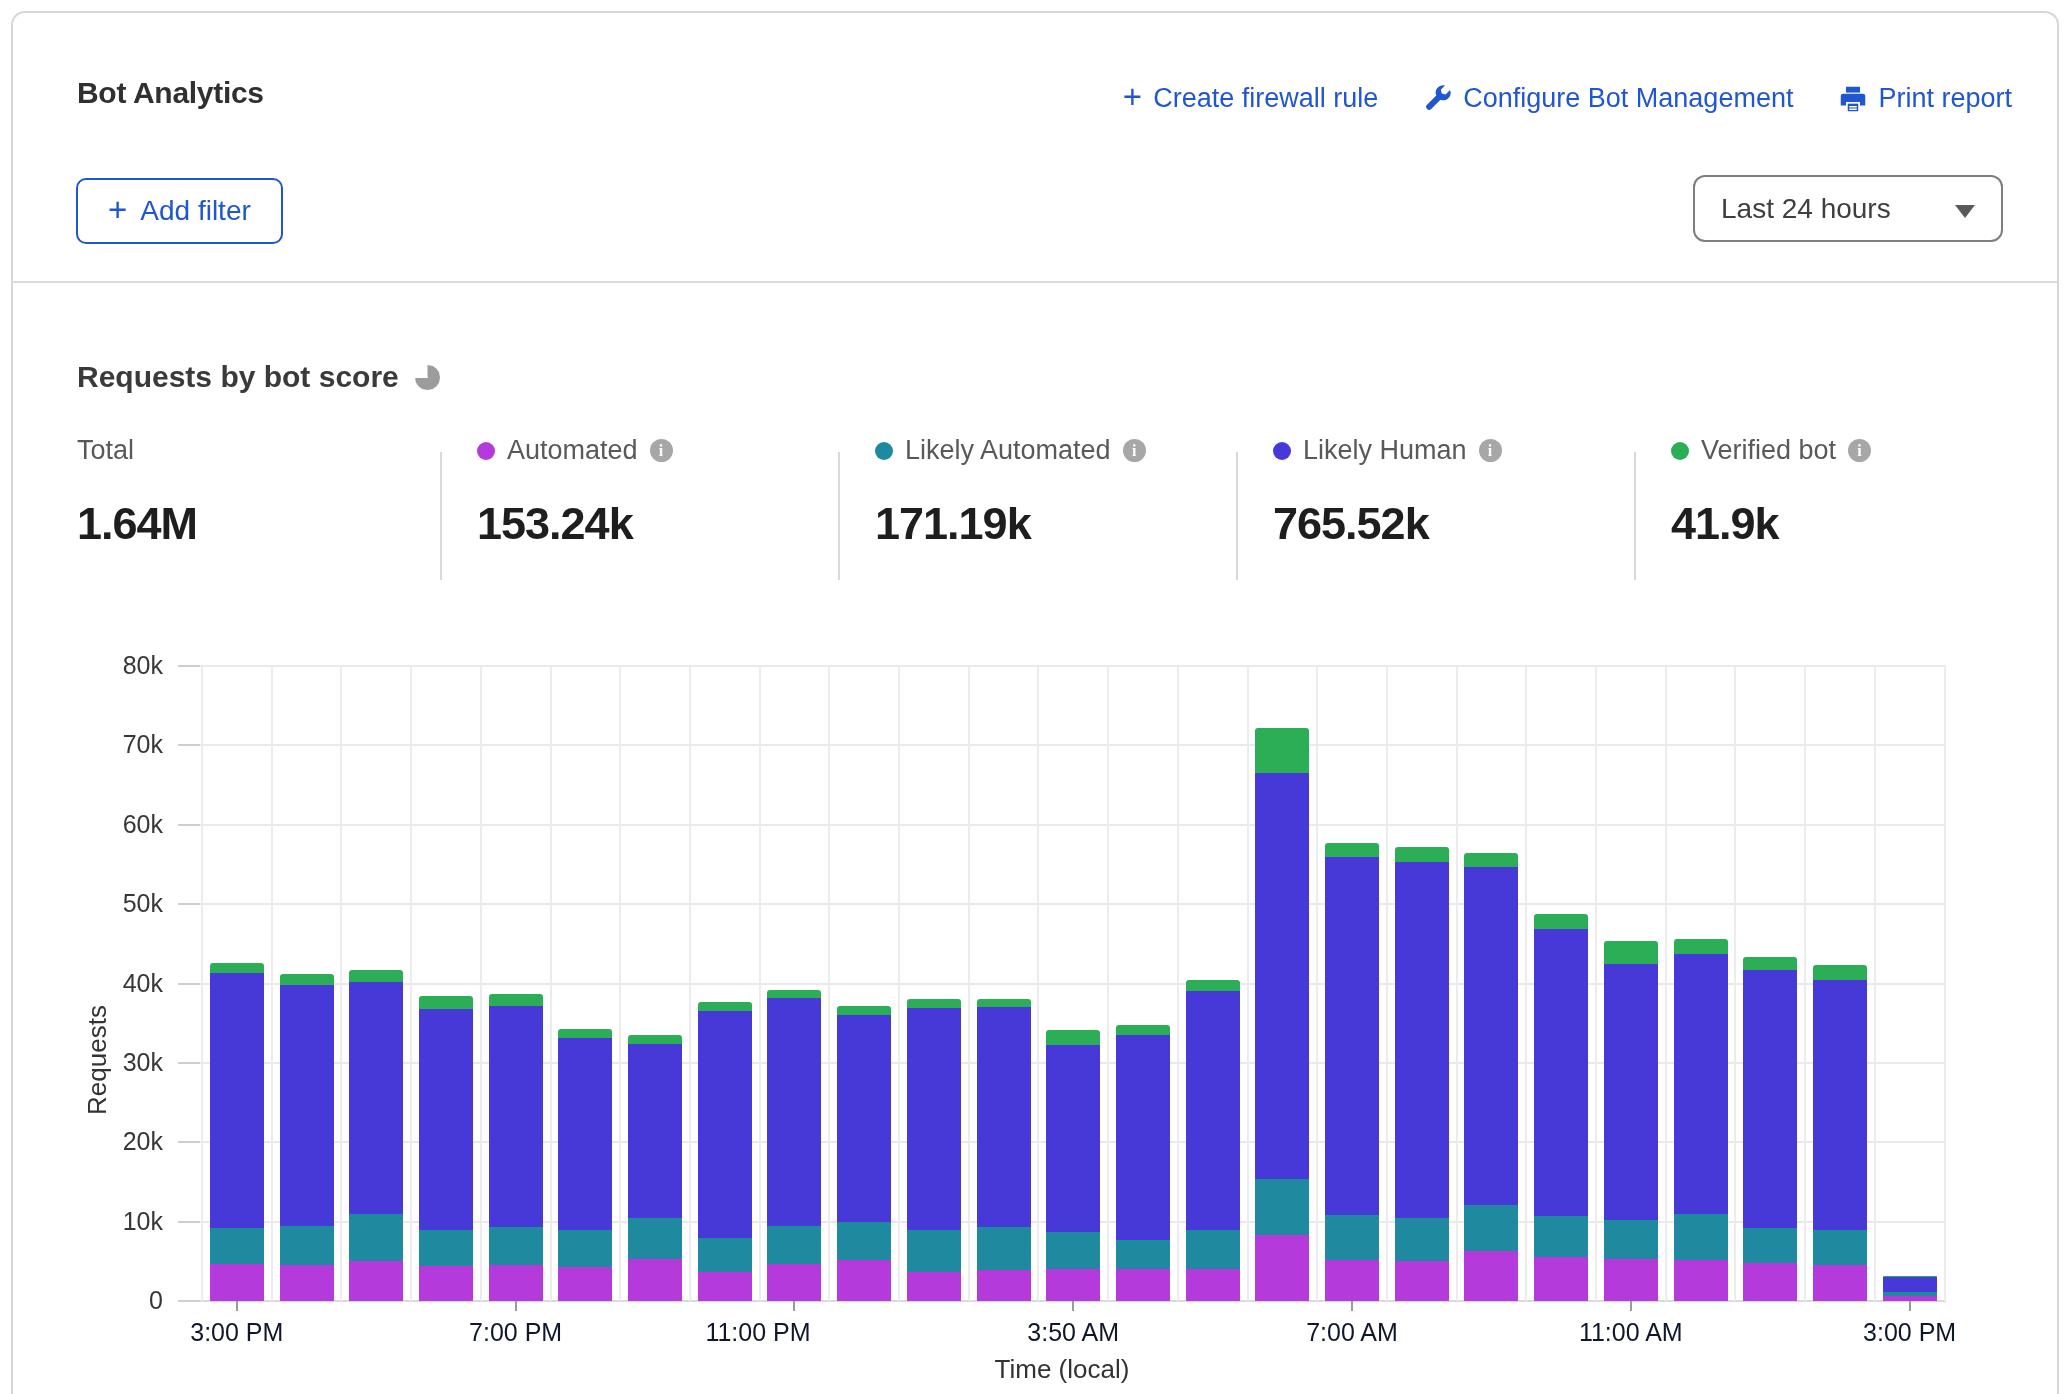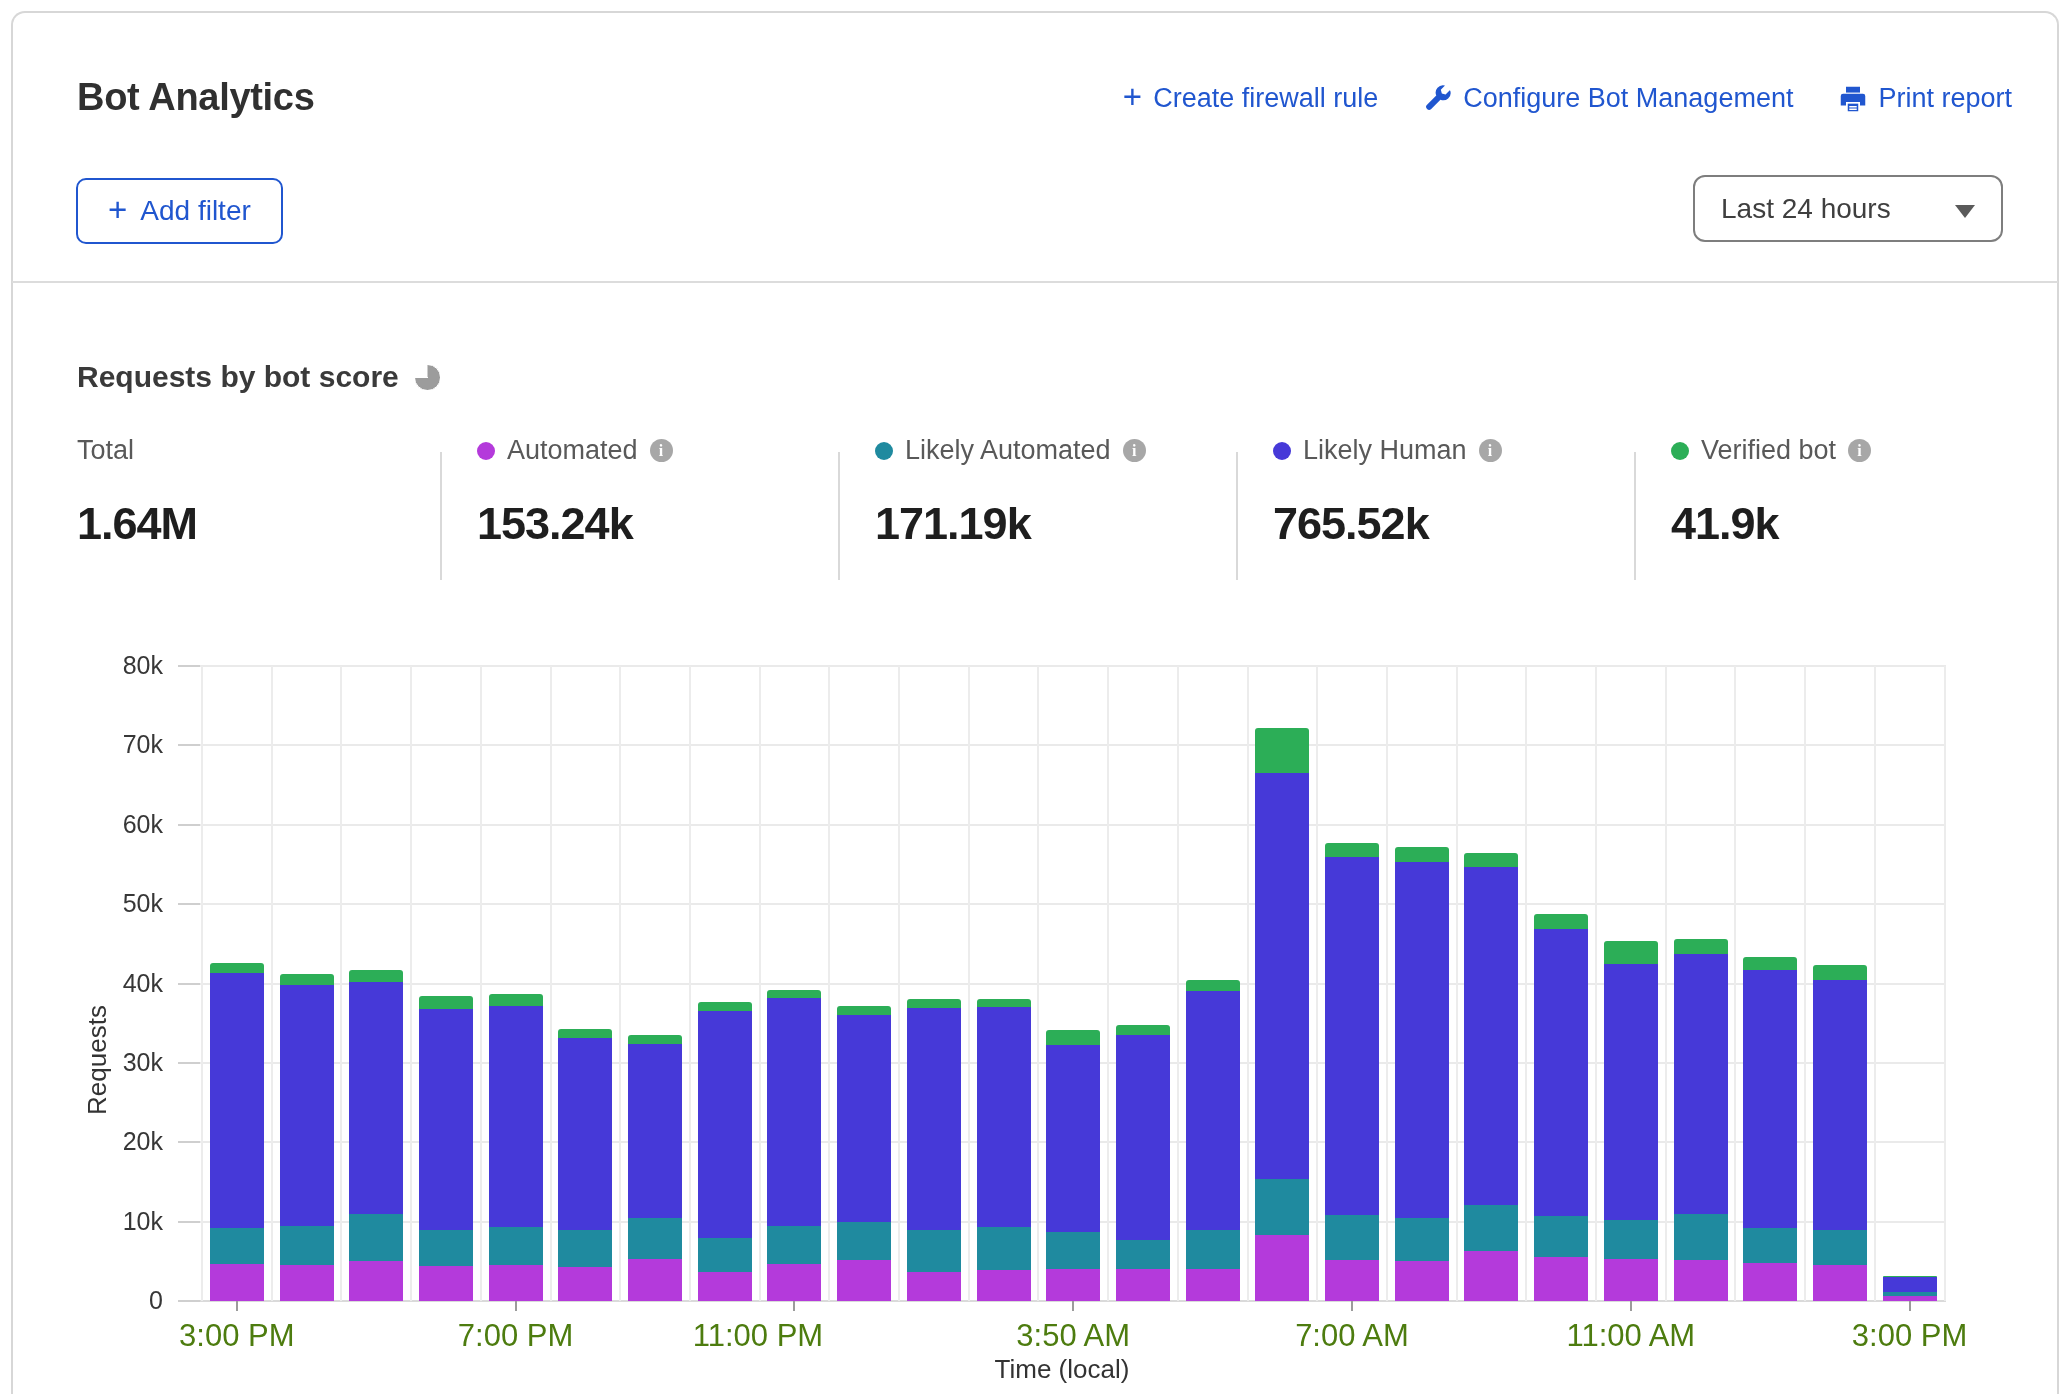--- a/index.html
+++ b/index.html
@@ -6,21 +6,21 @@
   html,body { width:2070px; height:1394px; background:#fff; overflow:hidden;
               font-family:"Liberation Sans", sans-serif; }
 
   
   .card { position:absolute; left:11px; top:11px; width:2048px; height:1383px;
           background:#fff; border:2px solid #d7d7d7; border-bottom:none;
           border-radius:14px 14px 0 0; }
   .header-divider { position:absolute; left:12px; top:281px; width:2046px; height:2px; background:#dcdcdc; }
 
   
-  .page-title { position:absolute; left:77px; top:76px; font-size:38px; font-weight:700; color:#303030; letter-spacing:-0.3px; }
+  .page-title { position:absolute; left:77px; top:76px; font-size:30px; font-weight:700; color:#303030; letter-spacing:-0.3px; }
   .actions { position:absolute; right:58px; top:82px; display:flex; gap:46px; align-items:center; }
   .action-link { display:flex; align-items:center; gap:11px; color:#2056cf; font-size:27px; font-weight:500; cursor:pointer; }
   .plus-glyph { font-size:33px; font-weight:400; line-height:1; position:relative; top:-2px; }
   .action-icon svg { display:block; }
 
   .add-filter-btn { position:absolute; left:76px; top:178px; height:66px; padding:0 30px;
           border:2.5px solid #2056cf; border-radius:10px; color:#2056cf; font-size:28px; font-weight:500;
           display:inline-flex; align-items:center; gap:13px; background:#fff; cursor:pointer; }
 
   .time-range { position:absolute; left:1693px; top:175px; width:310px; height:67px;
@@ -49,21 +49,21 @@
 
   
   .ylab { position:absolute; left:53px; width:110px; text-align:right; font-size:25px; color:#373737; }
   .ydash { position:absolute; width:22px; height:2px; background:#cfcfcf; left:178px; }
   .hgrid { position:absolute; left:178px; width:1768px; height:2px; background:#eaeaea; }
   .hgrid.baseline { background:#dadada; }
   .vgrid { position:absolute; top:666px; width:2px; height:635px; background:#ececec; }
   .bar { position:absolute; width:54px; display:flex; flex-direction:column-reverse; }
   .bar-seg { width:100%; }
   .xdash { position:absolute; top:1301px; width:2px; height:10px; background:#9b9b9b; }
-  .xlab { position:absolute; top:1318px; transform:translateX(-50%); font-size:31px; color:#4d7c0f; white-space:nowrap; }
+  .xlab { position:absolute; top:1318px; transform:translateX(-50%); font-size:25px; color:#0f172a; white-space:nowrap; }
   .y-axis-title { position:absolute; left:97px; top:1060px; transform:translate(-50%,-50%) rotate(-90deg);
           font-size:26px; color:#333; }
   .x-axis-title { position:absolute; left:1062px; top:1354px; transform:translateX(-50%); font-size:26px; color:#333; }
 </style>
 </head>
 <body>
 
 <div class="card"></div>
 
 <div class="page-title">Bot Analytics</div>

